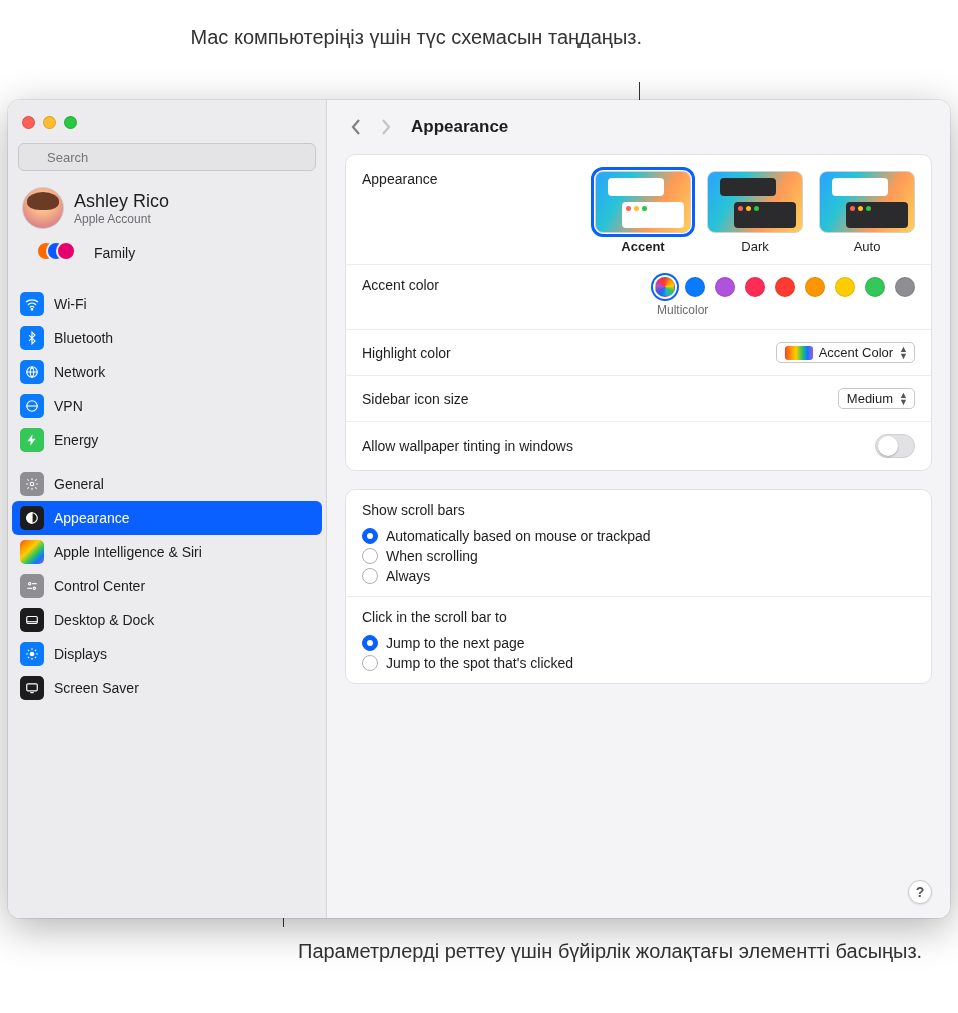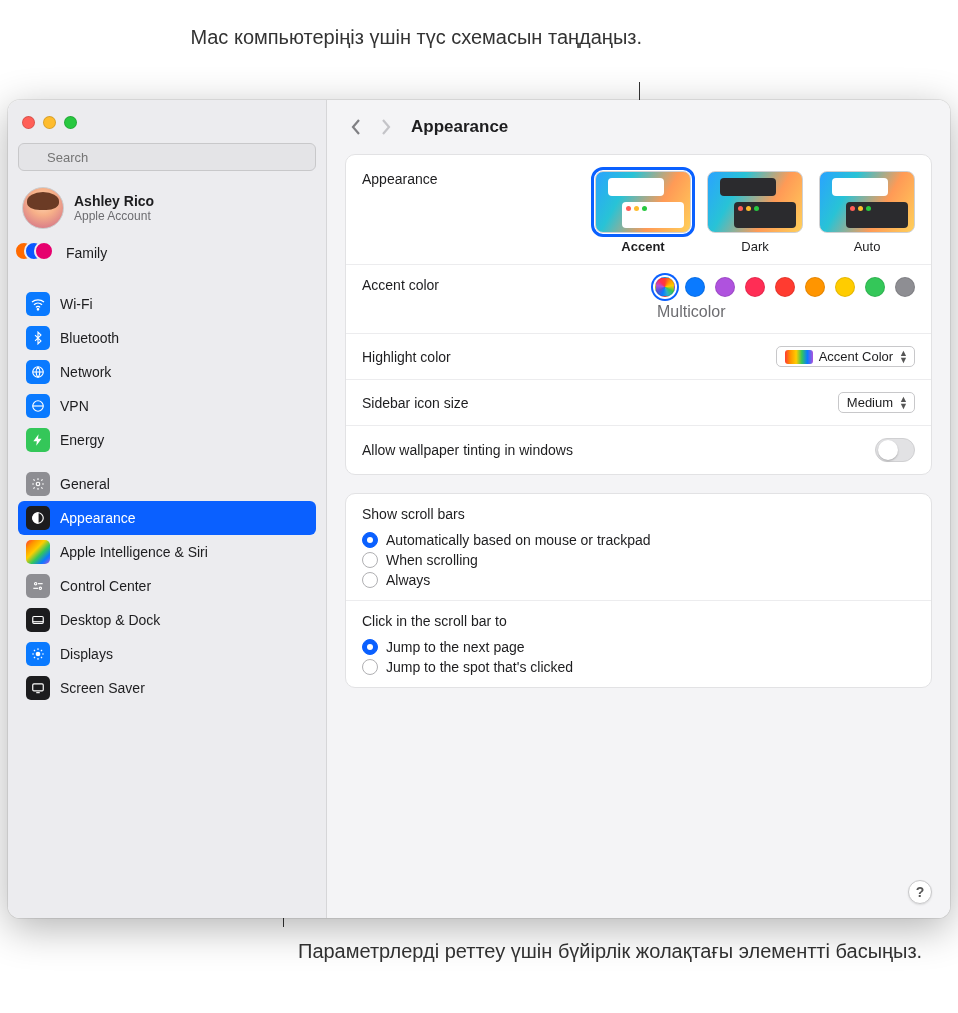--- a/index.html
+++ b/index.html
@@ -113,38 +113,38 @@
     background: radial-gradient(circle at 50% 35%, #ffd9b8 0%, #f7b189 40%, #c68 100%);
     border: 1px solid #ccc;
     position: relative;
     overflow:hidden;
   }
   .avatar::after{
     content:"";
     position:absolute; left:10%; right:10%; top:10%; bottom:45%;
     background:#6b3b25; border-radius:50% 50% 40% 40%;
   }
-  .account-text .name { font-size: 14px; font-weight: 700; }
+  .account-text .name { font-size: 18px; font-weight: 400; }
   .account-text .sub { font-size: 12px; color: #6c6c70; }
 
   .family-row {
-    display: flex; align-items: center; gap: 10px;
-    padding: 6px 14px 10px 6px;
+    display: flex; align-items: center; gap: 16px;
+    padding: 6px 14px 10px 28px;
   }
   .family-icon {
     width: 42px; height: 24px; position: relative;
   }
   .family-icon .c { position:absolute; width:20px; height:20px; border-radius:50%; border:2px solid #ececef;}
   .family-icon .c1{ left:0; background:#ff6a00;}
   .family-icon .c2{ left:10px; background:#0a58ff;}
   .family-icon .c3{ left:20px; background:#e6006e;}
 
   .divider { height: 10px; }
 
-  .sb-list { padding: 2px 10px; }
+  .sb-list { padding: 2px 4px; }
   .sb-item {
     display: flex; align-items: center; gap: 10px;
     padding: 5px 8px;
     border-radius: 6px;
     font-size: 14px;
     cursor: default;
   }
   .sb-item.selected {
     background: #0a60ff;
     color: #fff;
@@ -251,21 +251,21 @@
   .sw {
     width:20px; height:20px; border-radius:50%;
     display:inline-block;
     border:1px solid rgba(0,0,0,0.1);
   }
   .sw-multi { background: conic-gradient(#ff3b30,#ff9500,#ffcc00,#34c759,#30b0c7,#0a7aff,#5856d6,#af52de,#ff2d55,#ff3b30);}
   .sw-multi.sel{ box-shadow: 0 0 0 2px #fff, 0 0 0 4px #0a60ff;}
   .sw-blue{background:#0a7aff;} .sw-purple{background:#af52de;} .sw-pink{background:#ff2d55;}
   .sw-red{background:#ff3b30;} .sw-orange{background:#ff9500;} .sw-yellow{background:#ffcc00;}
   .sw-green{background:#34c759;} .sw-gray{background:#8e8e93;}
-  .accent-sub { font-size:16px; color:#6c6c70; margin-top:6px; margin-left:2px;}
+  .accent-sub { font-size:12px; color:#6c6c70; margin-top:6px; margin-left:2px;}
 
   
   .popup {
     display:inline-flex; align-items:center; gap:6px;
     border: 1px solid #c8c8ca; border-radius:5px;
     padding: 2px 6px 2px 8px;
     background:#fff;
     font-size:13px;
   }
   .popup .grad {

